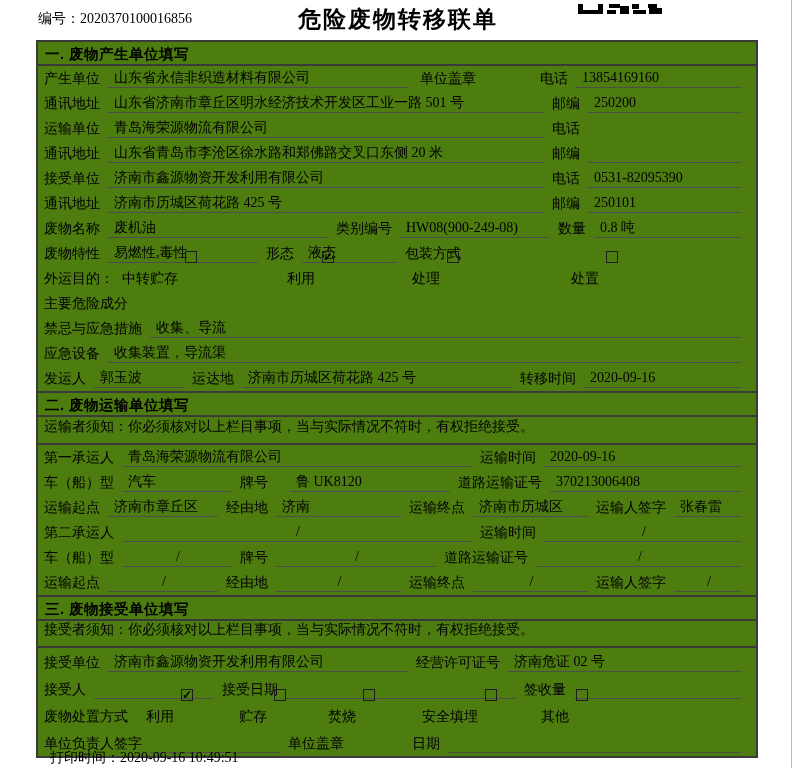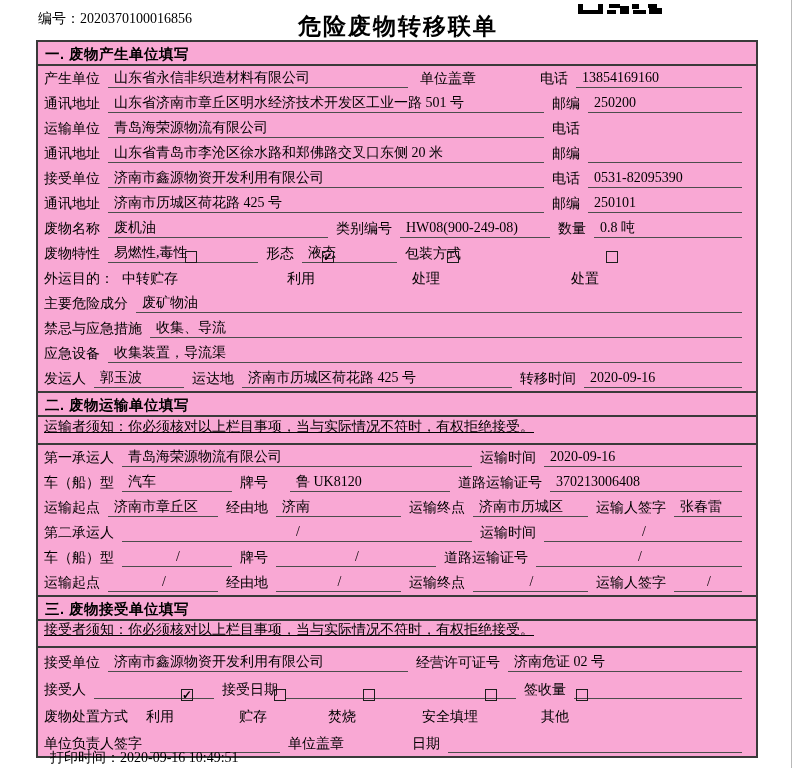--- a/index.html
+++ b/index.html
@@ -11,47 +11,47 @@
     overflow: hidden;
   }
   .page-edge {
     position: absolute; top: 0; bottom: 0; right: 4px;
     width: 1px; background: #b9b9b9;
   }
   
   .doc-header { position: absolute; left: 0; top: 0; width: 796px; height: 40px; }
   .doc-no { position: absolute; left: 38px; top: 10px; font-size: 14px; white-space: nowrap; }
   .doc-title {
-    position: absolute; left: 160px; right: 160px; top: 11px;
+    position: absolute; left: 160px; right: 160px; top: 4px;
     text-align: center; font-size: 23px; font-weight: bold; letter-spacing: 2px;
     font-family: "Liberation Sans", "DejaVu Sans", sans-serif;
   }
   .qr-frag { position: absolute; left: 578px; top: 0; }
 
   
   .form-table {
     position: absolute; left: 36px; top: 40px; width: 722px;
-    border: 2px solid #3a3a3a; background: #f9a8d4;
+    border: 2px solid #3a3a3a; background: #4d7c0f;
   }
   .sec + .sec { border-top: 2px solid #3a3a3a; }
   .sec-header {
     height: 24px; line-height: 24px;
     padding-left: 7px;
     font-size: 14.5px; font-weight: bold;
     font-family: "Liberation Sans", "DejaVu Sans", sans-serif;
     border-bottom: 2px solid #3a3a3a;
     letter-spacing: .5px;
   }
   .row {
     display: flex; align-items: flex-end;
     height: 25px; padding: 0 6px 3px 6px;
     font-size: 14px; white-space: nowrap;
   }
   .sec:last-child .row { height: 27px; }
-  .row.note { height: 28px; align-items: center; padding-bottom: 7px; text-decoration: underline; }
+  .row.note { height: 28px; align-items: center; padding-bottom: 7px; }
   .row.divider { border-bottom: 2px solid #3a3a3a; }
   .lbl { margin-right: 8px; white-space: nowrap; }
   .fld {
     border-bottom: 1px solid #4d4d4d;
     padding: 0 4px 1px 6px;
     margin-right: 8px;
     min-height: 18px; line-height: 17px;
     white-space: nowrap; overflow: hidden;
   }
   .fld.flex { flex: 1 1 auto; }
@@ -164,21 +164,20 @@
           <span class="box"></span>
         </span>
         <span class="gap" style="width: 108px;"></span>
         <span class="check">
           <span class="cklbl">处置</span>
           <span class="box"></span>
         </span>
       </div>
       <div class="row">
         <span class="lbl">主要危险成分</span>
-        <span class="fld flex">废矿物油</span>
       </div>
       <div class="row">
         <span class="lbl">禁忌与应急措施</span>
         <span class="fld flex">收集、导流</span>
       </div>
       <div class="row">
         <span class="lbl">应急设备</span>
         <span class="fld flex">收集装置，导流渠</span>
       </div>
       <div class="row">

